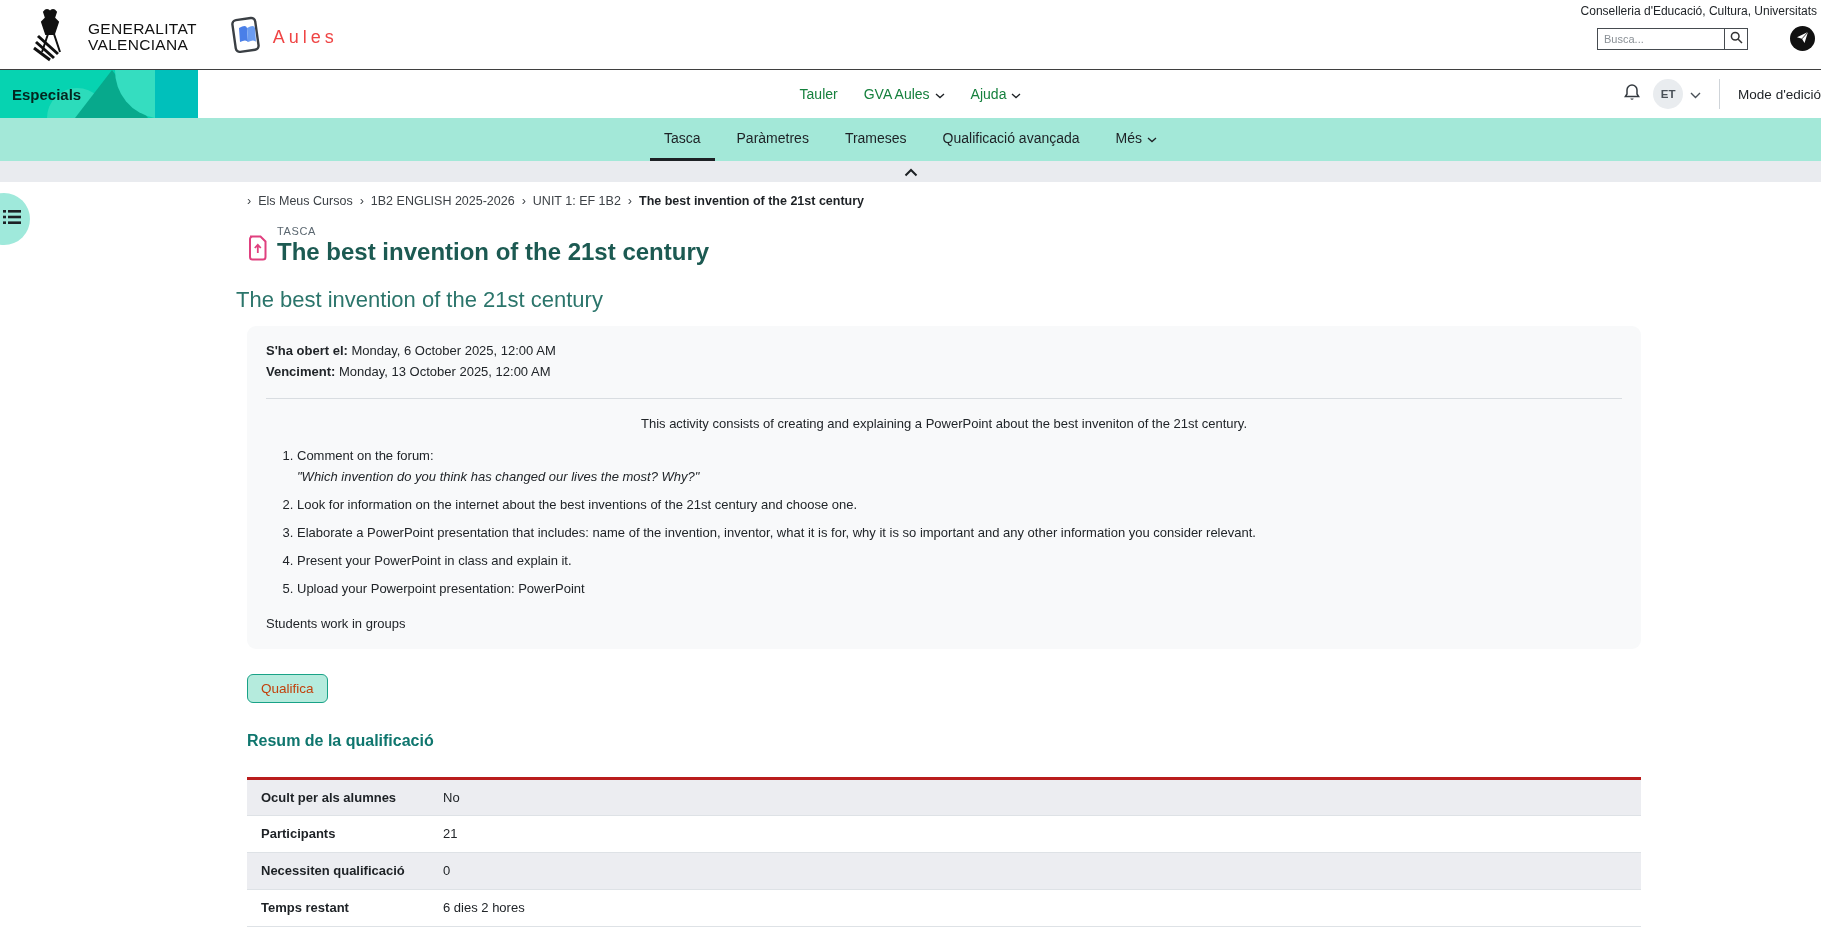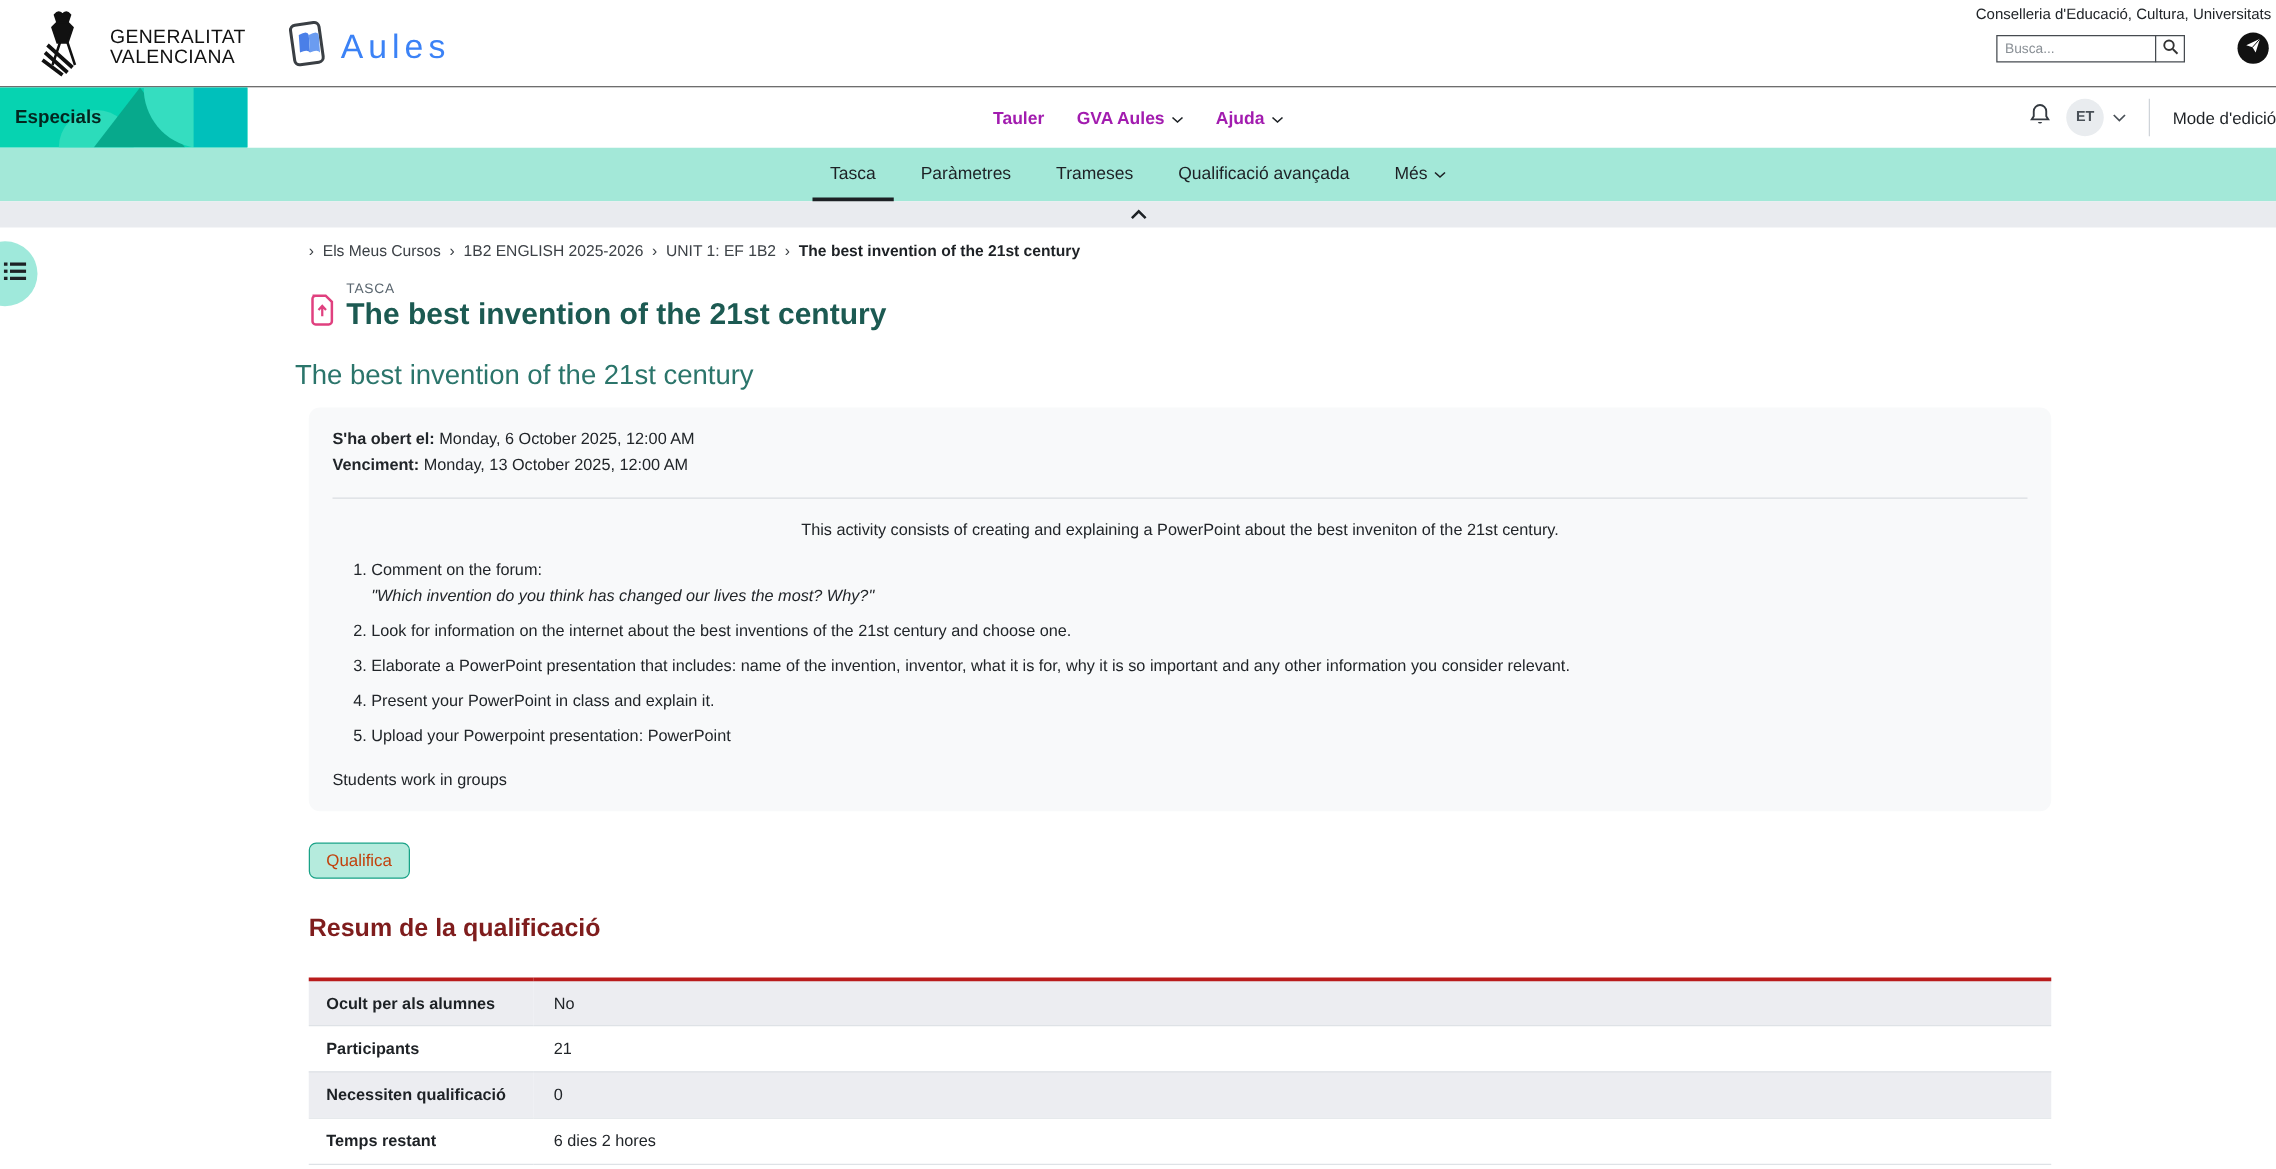--- a/index.html
+++ b/index.html
@@ -4,37 +4,37 @@
 <style>
   * { margin:0; padding:0; box-sizing:border-box; }
   html,body { width:1821px; height:935px; overflow:hidden; background:#fff;
     font-family:"Liberation Sans", sans-serif; color:#1d2125; }
 
   
   .top-header { position:relative; height:70px; background:#fff; border-bottom:1px solid #3f3f3f; }
   .brand-left { position:absolute; left:28px; top:8px; display:flex; align-items:center; gap:14px; }
   .gva-text { display:flex; flex-direction:column; line-height:1.02; font-weight:normal; font-size:15.5px; letter-spacing:.3px; color:#111; }
   .aules-brand { display:flex; align-items:center; gap:10px; margin-left:18px; }
-  .aules-name { font-size:27px; color:#3b82f6; letter-spacing:4px; }
+  .aules-name { font-size:18px; color:#ef4444; letter-spacing:4px; }
   .header-right { position:absolute; right:4px; top:4px; text-align:right; }
   .conselleria { font-size:12px; color:#212529; white-space:nowrap;margin-left:24px; }
   .search-row { display:flex; align-items:center; gap:42px; margin-top:8px; justify-content:flex-end; }
   .search-group { display:flex; align-items:flex-start; }
   .search-input { width:128px; height:22px; border:1px solid #464b50; font-size:11px; padding:2px 6px; color:#333; outline:none; font-family:"Liberation Sans",sans-serif; }
   .search-input::placeholder { color:#8a9096; }
   .search-btn { width:24px; height:22px; border:1px solid #464b50; margin-left:-1px; background:#fff; display:flex; align-items:center; justify-content:center; cursor:pointer; }
   .send-circle { width:25px; height:25px; border-radius:50%; background:#111; display:flex; align-items:center; justify-content:center; margin-right:2px; cursor:pointer; }
 
   
   .banner-row { position:relative; height:48px; background:#fff; }
   .especials { position:absolute; left:0; top:0; width:198px; height:48px; background:#06d3b1; overflow:hidden; }
   .especials svg { position:absolute; left:0; top:0; }
   .especials-label { position:absolute; left:12px; top:50%; transform:translateY(-50%); font-weight:bold; font-size:15px; color:#03261f; z-index:2; }
   .main-nav { position:absolute; left:0; right:0; top:0; height:48px; display:flex; align-items:center; justify-content:center; gap:26px; }
-  .nav-item { font-size:14px; color:#a21caf; cursor:pointer; display:flex; align-items:center; gap:5px;font-weight:bold; }
+  .nav-item { font-size:14px; color:#15803d; cursor:pointer; display:flex; align-items:center; gap:5px; }
   .nav-right { position:absolute; right:0; top:0; height:48px; display:flex; align-items:center; gap:12px; white-space:nowrap; }
   .bell-wrap { cursor:pointer; display:flex; align-items:center; }
   .avatar-group { display:flex; align-items:center; gap:7px; cursor:pointer; }
   .avatar { width:30px; height:30px; border-radius:50%; background:#e9ecef; color:#495057; font-size:11.5px; font-weight:bold; display:flex; align-items:center; justify-content:center; }
   .nav-divider { width:1px; height:30px; background:#cfd4d9; margin:0 6px; }
   .edit-mode { font-size:13.5px; color:#1d2125; }
 
   
   .tab-bar { height:43px; background:#a3e8d8; display:flex; align-items:stretch; justify-content:center; gap:8px; }
   .tab { display:flex; align-items:center; gap:5px; padding:0 14px; font-size:14px; color:#1d2125; cursor:pointer; border-bottom:3px solid transparent; }
@@ -61,21 +61,21 @@
   .date-line { line-height:1.6; }
   .date-line b { font-weight:bold; }
   .box-divider { border:none; border-top:1px solid #d9dde1; margin:15px 0 17px 0; }
   .intro-text { margin-bottom:4px;text-align:center; }
   ol.steps { margin:16px 0 0 0; padding-left:31px; line-height:1.45; }
   ol.steps li { margin-bottom:9px; }
   .quote { font-style:italic; margin-top:3px; }
   .footer-note { margin-top:17px; }
 
   .grade-btn { display:inline-block; margin-top:25px; background:#b5ebdd; border:1px solid #19a287; border-radius:6px; padding:6px 13px; font-size:13.5px; color:#c2410c; cursor:pointer; font-family:"Liberation Sans",sans-serif; }
-  .summary-title { margin-top:29px; font-size:20px; font-weight:600; color:#7f1d1d; }
+  .summary-title { margin-top:29px; font-size:16px; font-weight:600; color:#0f766e; }
 
   table.summary { margin-top:27px; width:100%; border-collapse:collapse; font-size:13px; }
   table.summary tr { height:37px; }
   table.summary tr:nth-child(odd) { background:#ecedf1; }
   table.summary tr:nth-child(even) { background:#fff; }
   table.summary tr { border-bottom:1px solid #dee2e6; }
   table.summary tr:first-child { border-top:3px solid #b91c1c; }
   table.summary th { width:180px; text-align:left; font-weight:bold; padding-left:14px; color:#1d2125; }
   table.summary td { padding-left:16px; color:#212529; }
 </style>

